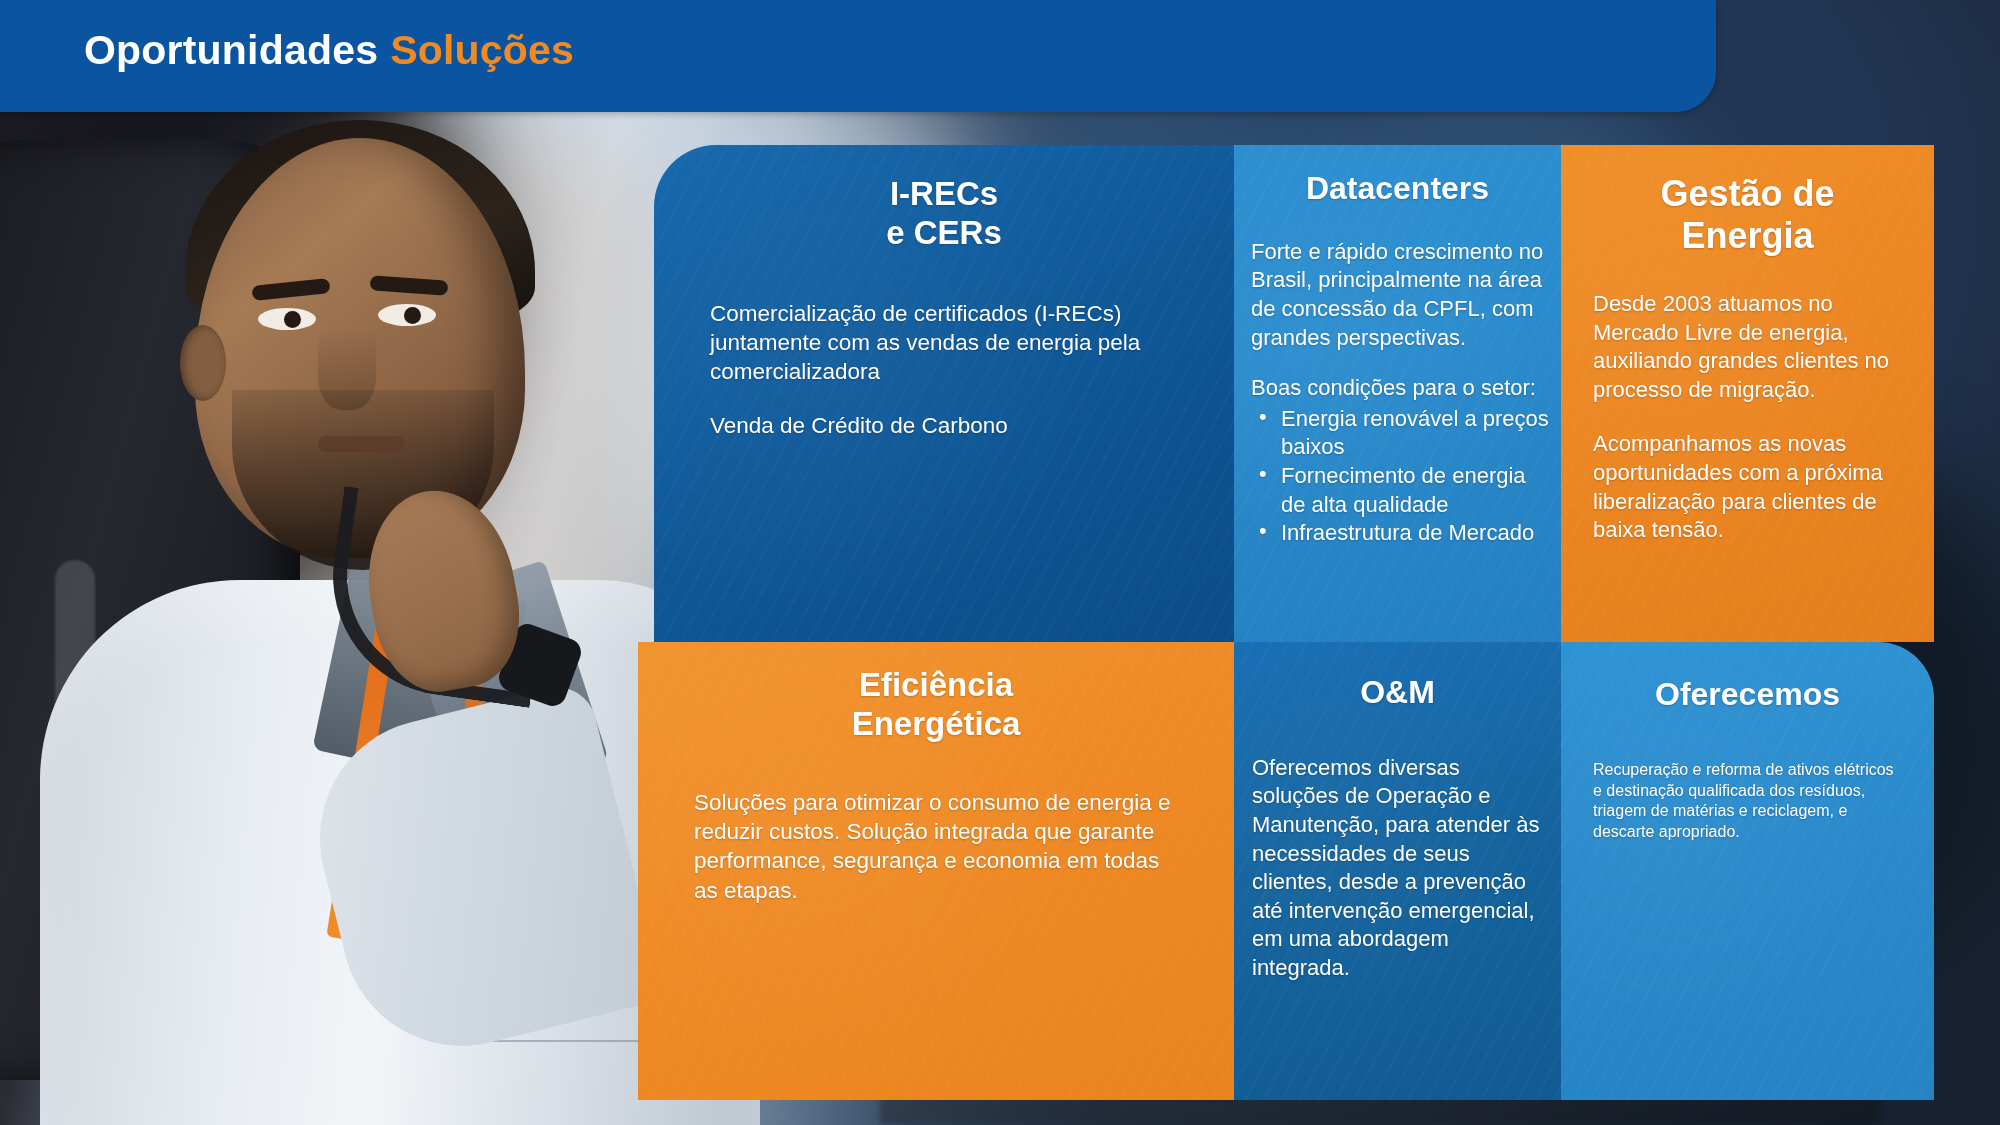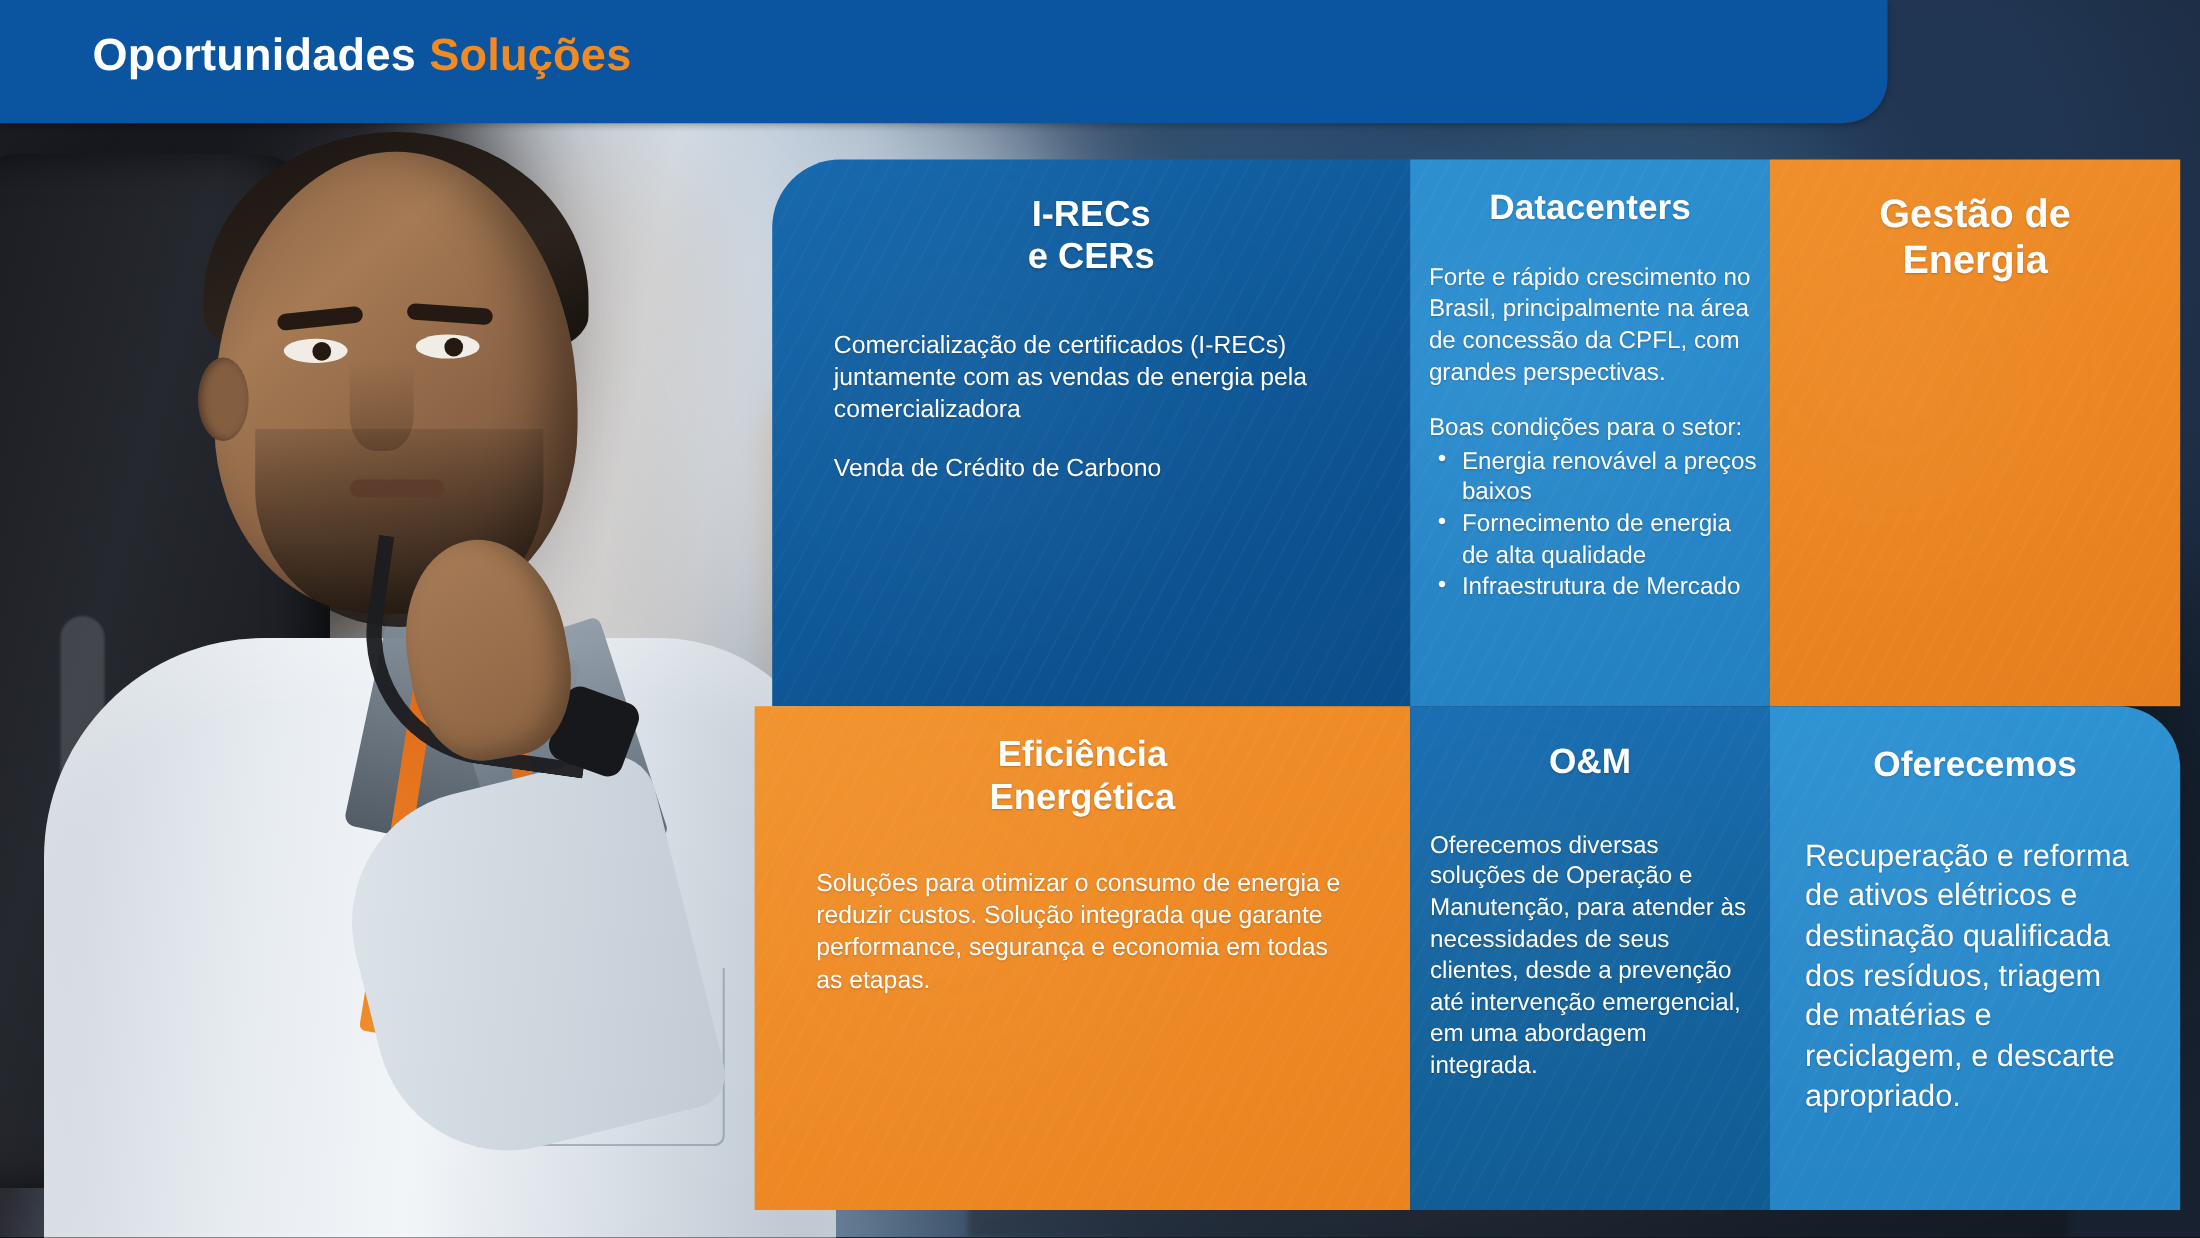--- a/index.html
+++ b/index.html
@@ -150,21 +150,21 @@
     box-shadow:0 2px 6px rgba(0,0,0,.25);
   }
   #header-title{
     position:absolute;left:84px;top:27px;
     font-size:41px;font-weight:bold;letter-spacing:.2px;white-space:nowrap;
   }
   #title-main{color:#ffffff;}
   #title-accent{color:#f08a22;margin-left:12px;}
 
   
-  #grid{position:absolute;left:686px;top:140px;width:1296px;height:960px;}
+  #grid{position:absolute;left:638px;top:140px;width:1296px;height:960px;}
 
   .card{position:absolute;box-sizing:border-box;color:#fff;}
   .card h3{
     margin:0;text-align:center;font-weight:bold;line-height:1.18;
     text-shadow:0 1px 2px rgba(0,0,0,.22);
   }
   .card p{margin:0;line-height:1.30;text-shadow:0 1px 2px rgba(0,0,0,.22);}
   .card ul{margin:0;padding:0;list-style:none;}
   .card li{
     position:relative;padding-left:30px;line-height:1.30;
@@ -220,21 +220,21 @@
   #card-om h3{padding-top:32px;font-size:32px;}
   #card-om .body{padding:42px 14px 0 18px;font-size:22px;}
 
   
   #card-reformadora{
     left:923px;top:502px;width:373px;height:458px;
     background:linear-gradient(175deg,#2f93d3 0%,#2a8acb 45%,#2684c4 100%);
     border-radius:0 56px 0 0;
   }
   #card-reformadora h3{padding-top:34px;font-size:32px;}
-  #card-reformadora .body{padding:46px 34px 0 32px;font-size:28px;}
+  #card-reformadora .body{padding:46px 34px 0 32px;font-size:16px;}
 
   
   .tex{position:absolute;inset:0;opacity:.10;pointer-events:none;
     background:
       repeating-linear-gradient(118deg, rgba(255,255,255,.25) 0 2px, rgba(255,255,255,0) 2px 16px),
       radial-gradient(circle at 30% 40%, rgba(255,255,255,.3), rgba(255,255,255,0) 60%);
     border-radius:inherit;}
 </style>
 </head>
 <body>
@@ -318,20 +318,24 @@
       </ul>
     </div>
   </div>
 
   <div class="card" id="card-gestao">
     <span class="tex"></span>
     <h3>
       <span>Gestão de</span><br>
       <span>Energia</span>
     </h3>
+    <div class="body">
+      <p>Desde 2003 atuamos no Mercado Livre de energia, auxiliando grandes clientes no processo de migração.</p>
+      <p>Acompanhamos as novas oportunidades com a próxima liberalização para clientes de baixa tensão.</p>
+    </div>
   </div>
 
   <div class="card" id="card-eficiencia">
     <span class="tex"></span>
     <h3>
       <span>Eficiência</span><br>
       <span>Energética</span>
     </h3>
     <div class="body">
       <p>Soluções para otimizar o consumo de energia e reduzir custos. Solução integrada que garante performance, segurança e economia em todas as etapas.</p>

